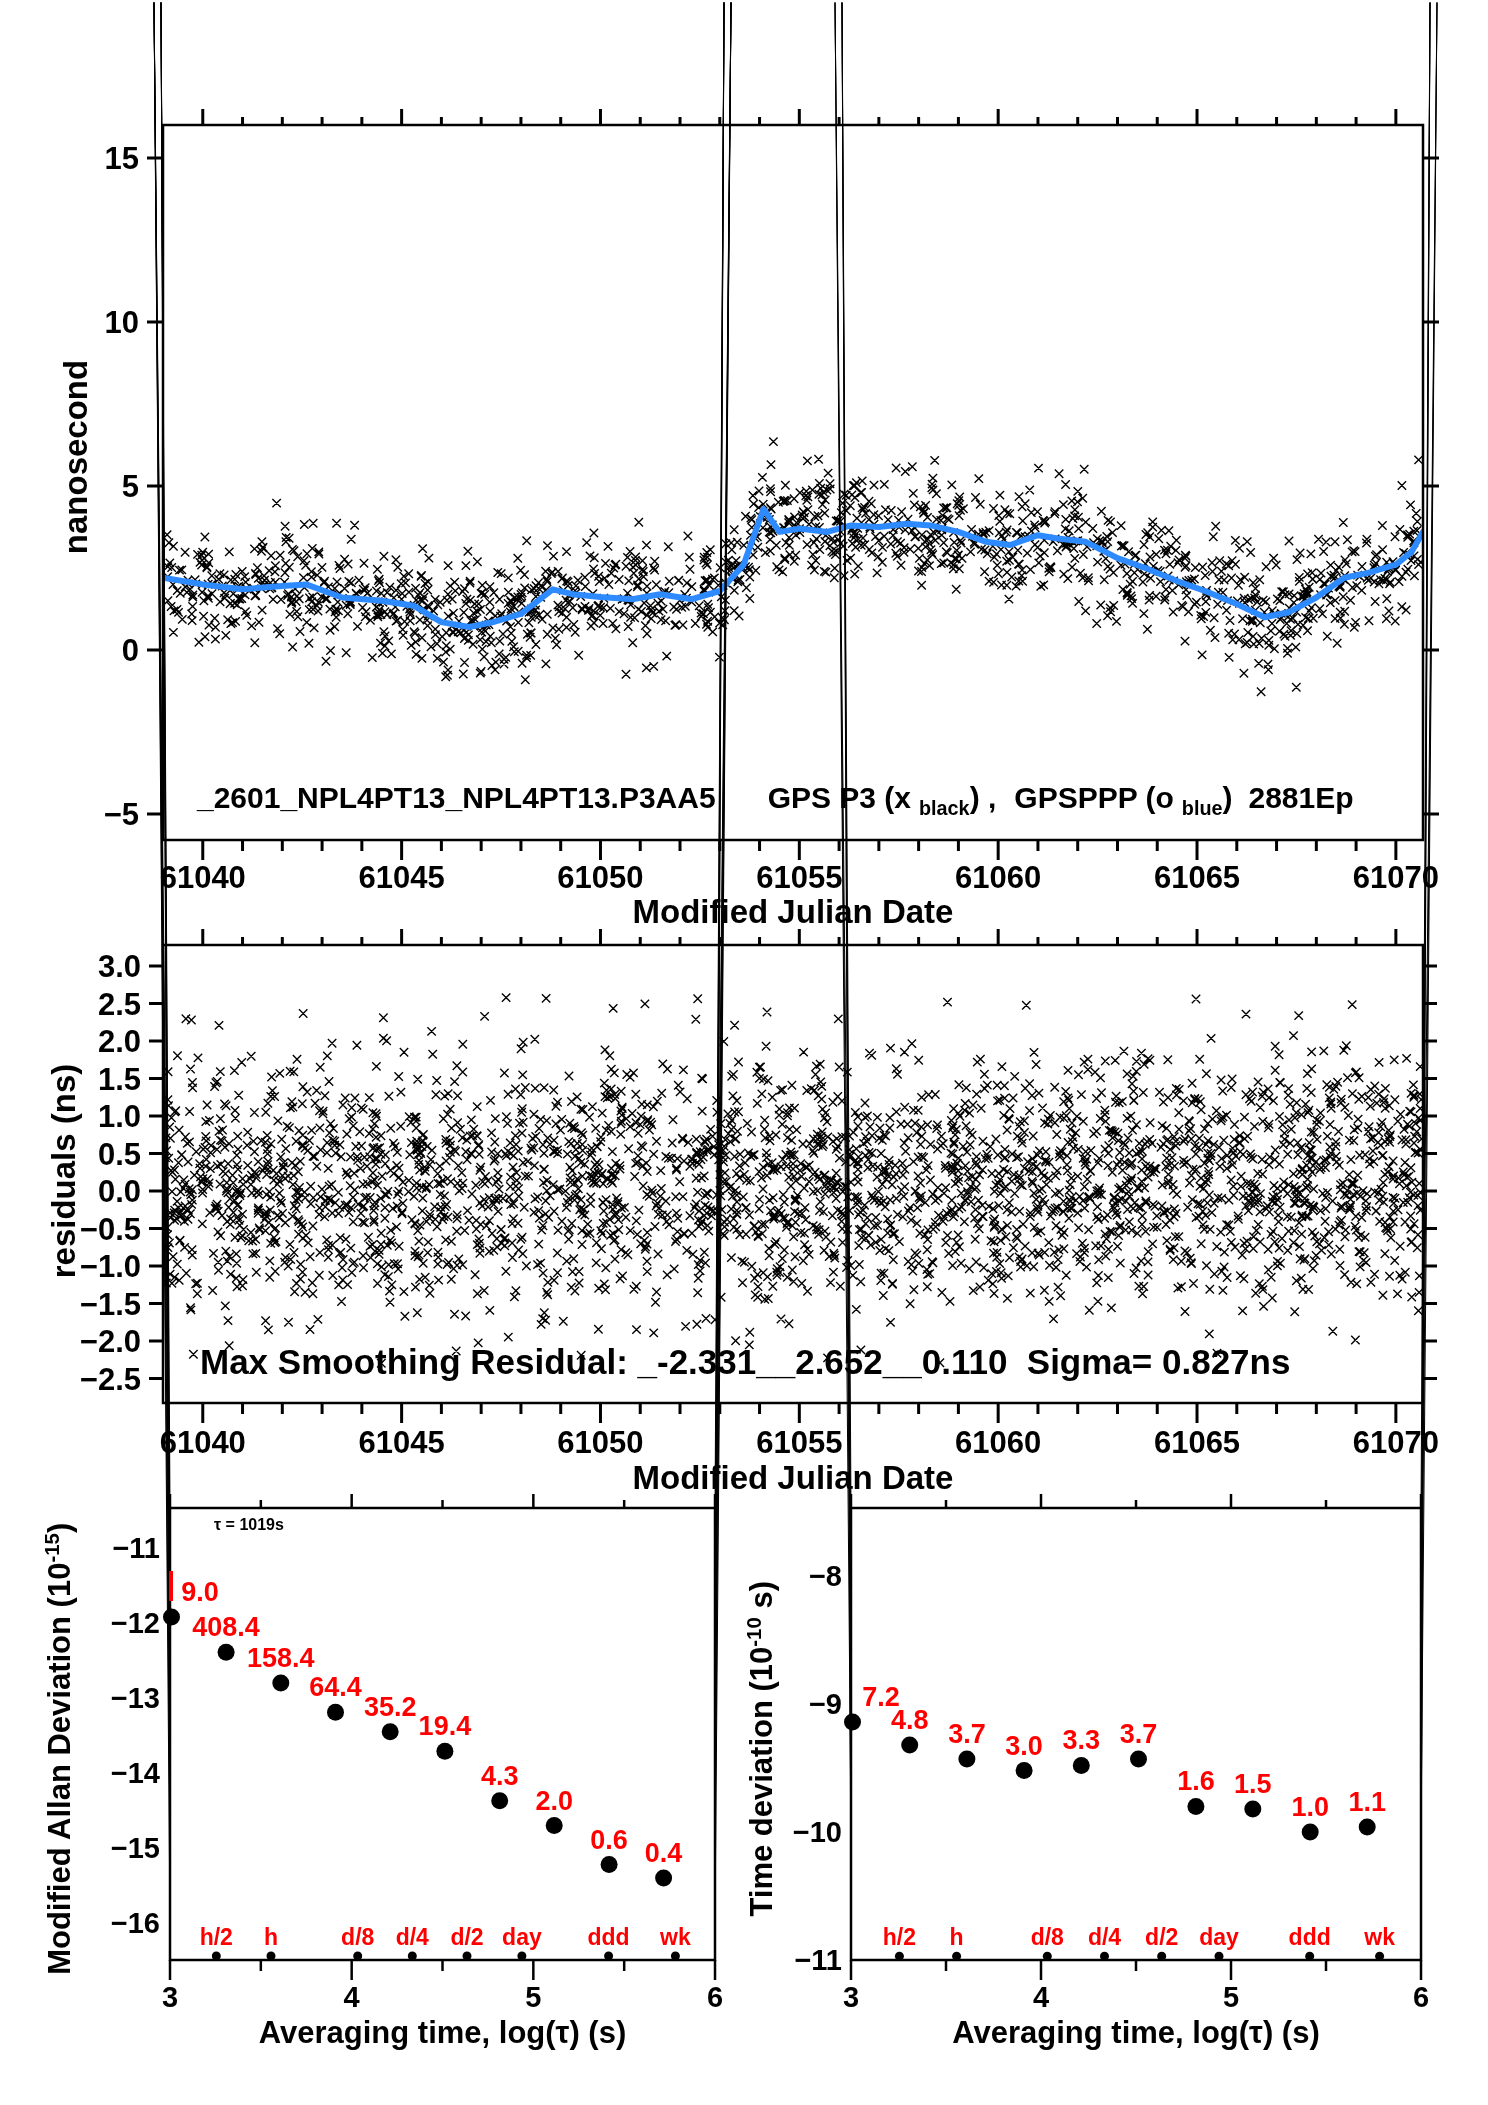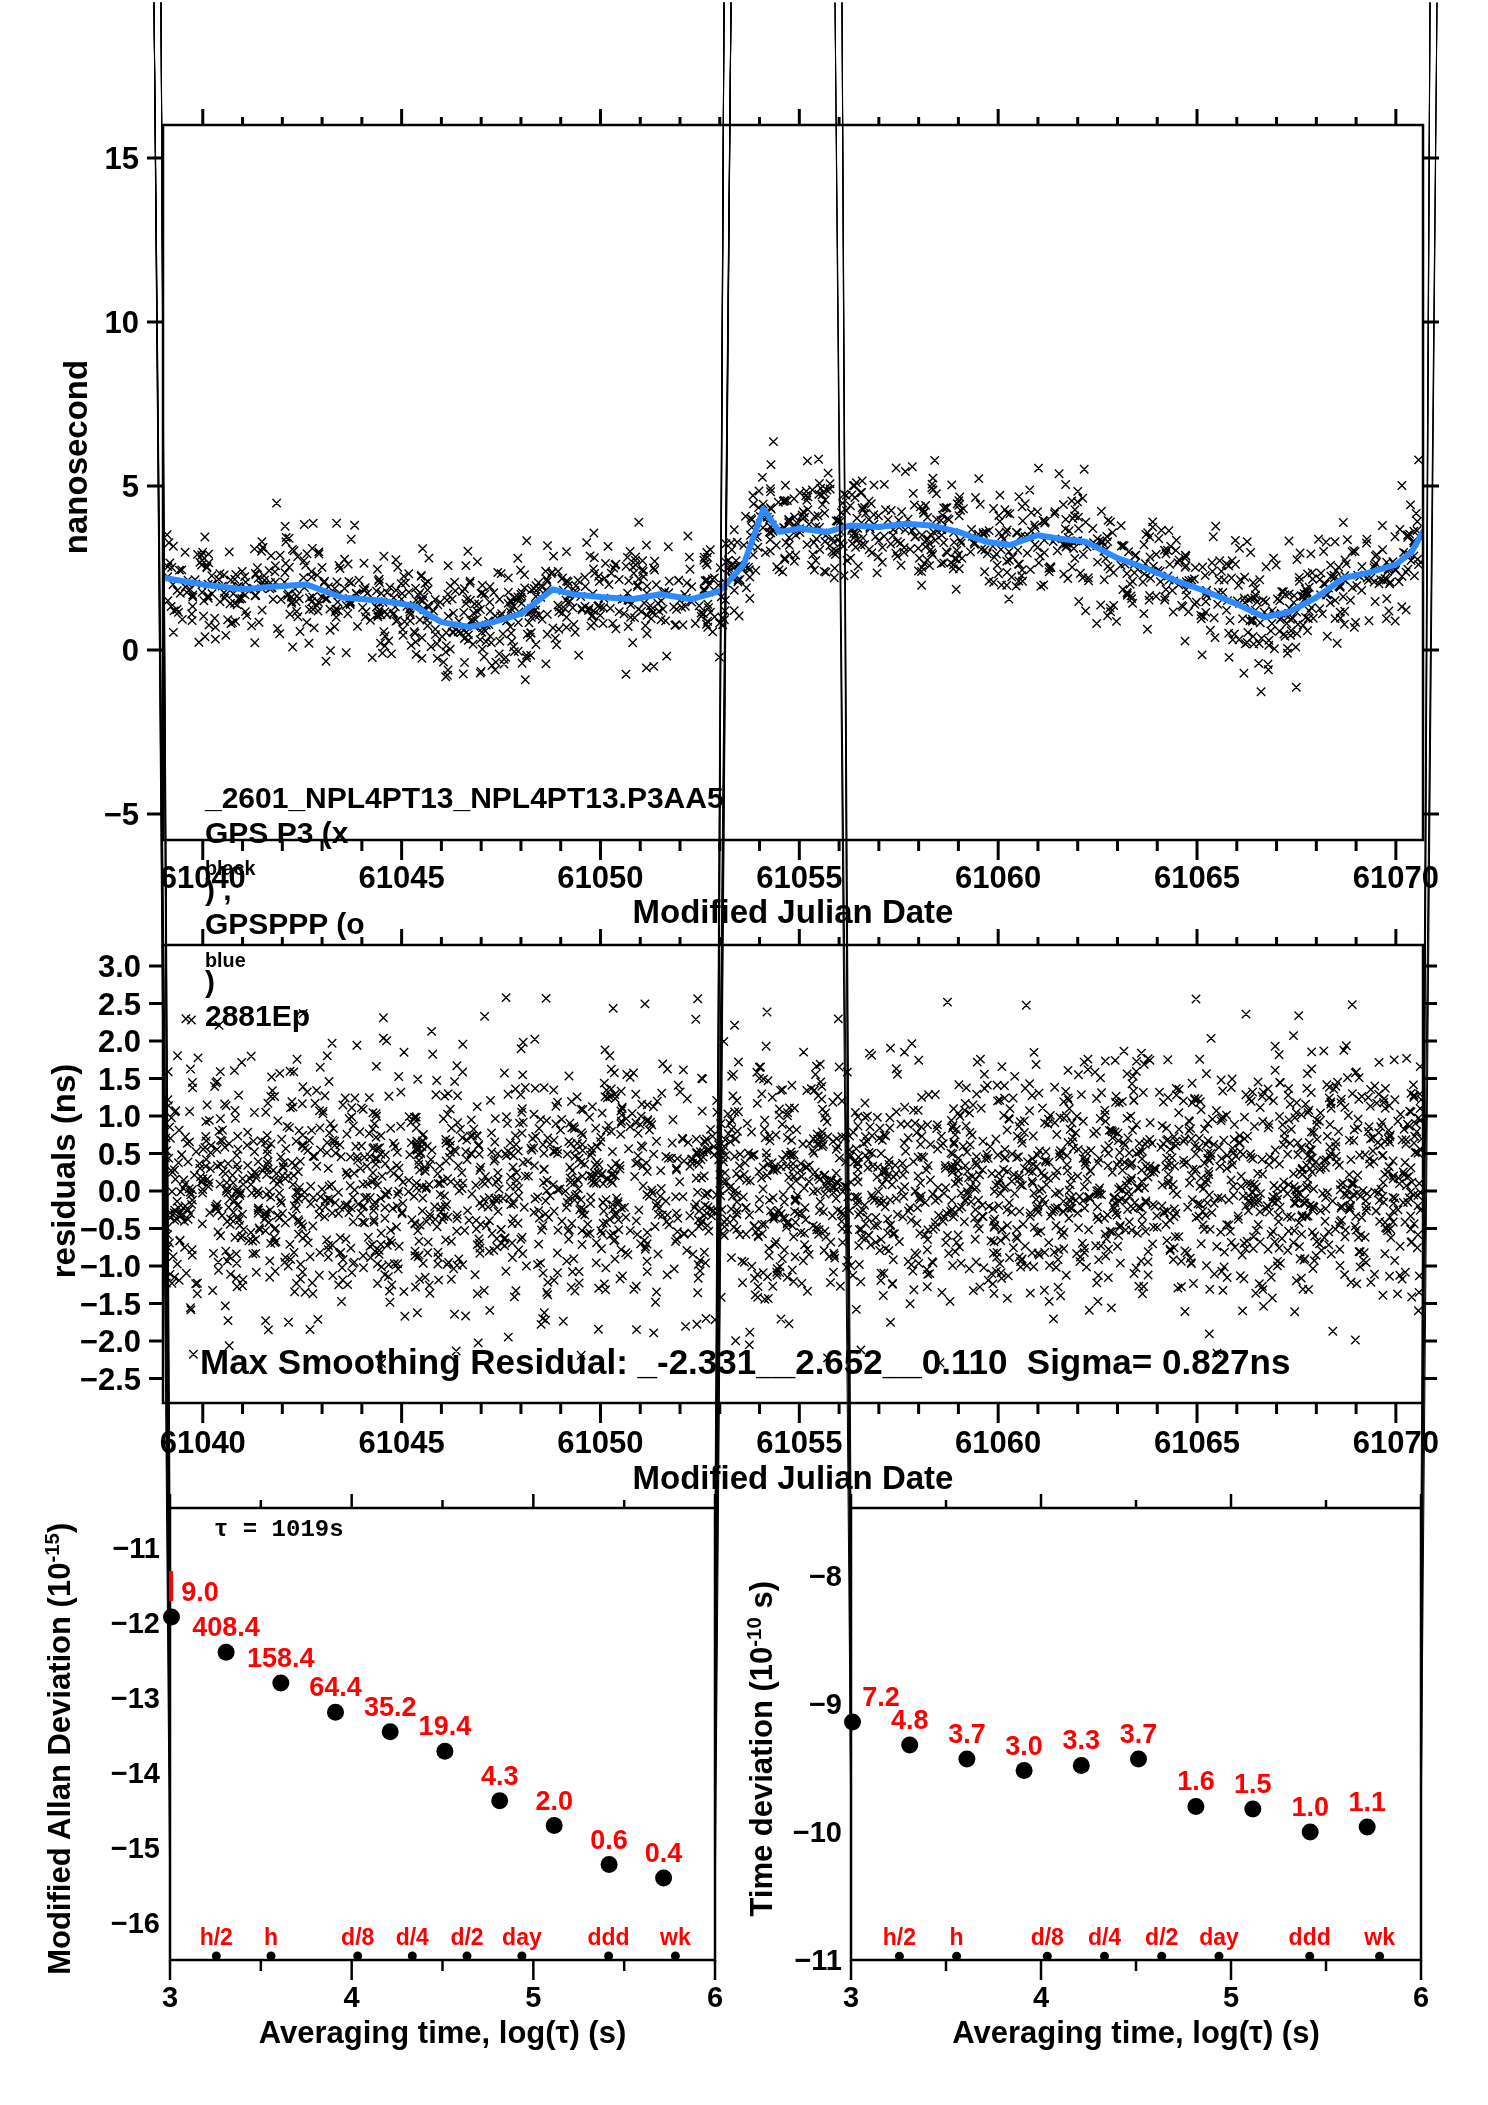--- a/index.html
+++ b/index.html
@@ -6,21 +6,21 @@
   .fig{
     position:relative;width:1488px;height:2105px;background:#ffffff;
     font-family:"Liberation Sans",sans-serif;font-weight:bold;color:#000;
     overflow:hidden;
   }
   .fig svg{position:absolute;left:0;top:0;}
   .lab{position:absolute;white-space:pre;line-height:1.15;}
   .vlab{position:absolute;width:640px;text-align:center;transform:rotate(-90deg);transform-origin:center;white-space:pre;}
   .sup{font-size:0.66em;position:relative;top:-0.55em;}
   .sub{font-size:0.66em;position:relative;top:0.35em;margin-left:8px;}
-  .titlebar{display:flex;align-items:baseline;flex-direction:column;}
+  .titlebar{display:flex;align-items:baseline;}
 </style>
 </head>
 <body>
 
 <div class="fig">
 
   <svg id="plot-svg" width="1488" height="2105" viewBox="0 0 1488 2105">
       <defs>
     <clipPath id="cp1">
           <rect x="163" y="125" width="1260" height="715"></rect>
@@ -431,21 +431,21 @@
   <div class="vlab" style="left:-244px;top:438px;font-size:33px;">nanosecond</div>
   <div class="lab" style="left:163px;top:893px;width:1260px;text-align:center;font-size:33px;">Modified Julian Date</div>
 
   <div class="vlab" style="left:-256px;top:1152px;font-size:33px;">residuals (ns)</div>
   <div class="lab" style="left:200px;top:1342px;font-size:35px;">Max Smoothing Residual: _-2.331__2.652__0.110  Sigma= 0.827ns</div>
   <div class="lab" style="left:163px;top:1459px;width:1260px;text-align:center;font-size:33px;">Modified Julian Date</div>
 
   <div class="vlab" style="left:-260px;top:1712px;font-size:31px;">
     <span>Modified Allan Deviation (10</span><span class="sup">-15</span><span>)</span>
   </div>
-  <div class="lab" style="left:214px;top:1516px;font-size:24px;font-family:Liberation Mono, monospace;">τ = 1019s</div>
+  <div class="lab" style="left:214px;top:1516px;font-size:16px;">τ = 1019s</div>
   <div class="lab" style="left:170px;top:2015px;width:545px;text-align:center;font-size:31px;">Averaging time, log(τ) (s)</div>
 
   <div class="vlab" style="left:442px;top:1712px;font-size:31px;">
     <span>Time deviation (10</span><span class="sup">-10</span><span> s)</span>
   </div>
   <div class="lab" style="left:851px;top:2015px;width:570px;text-align:center;font-size:31px;">Averaging time, log(τ) (s)</div>
 
 </div>
 
 </body></html>

